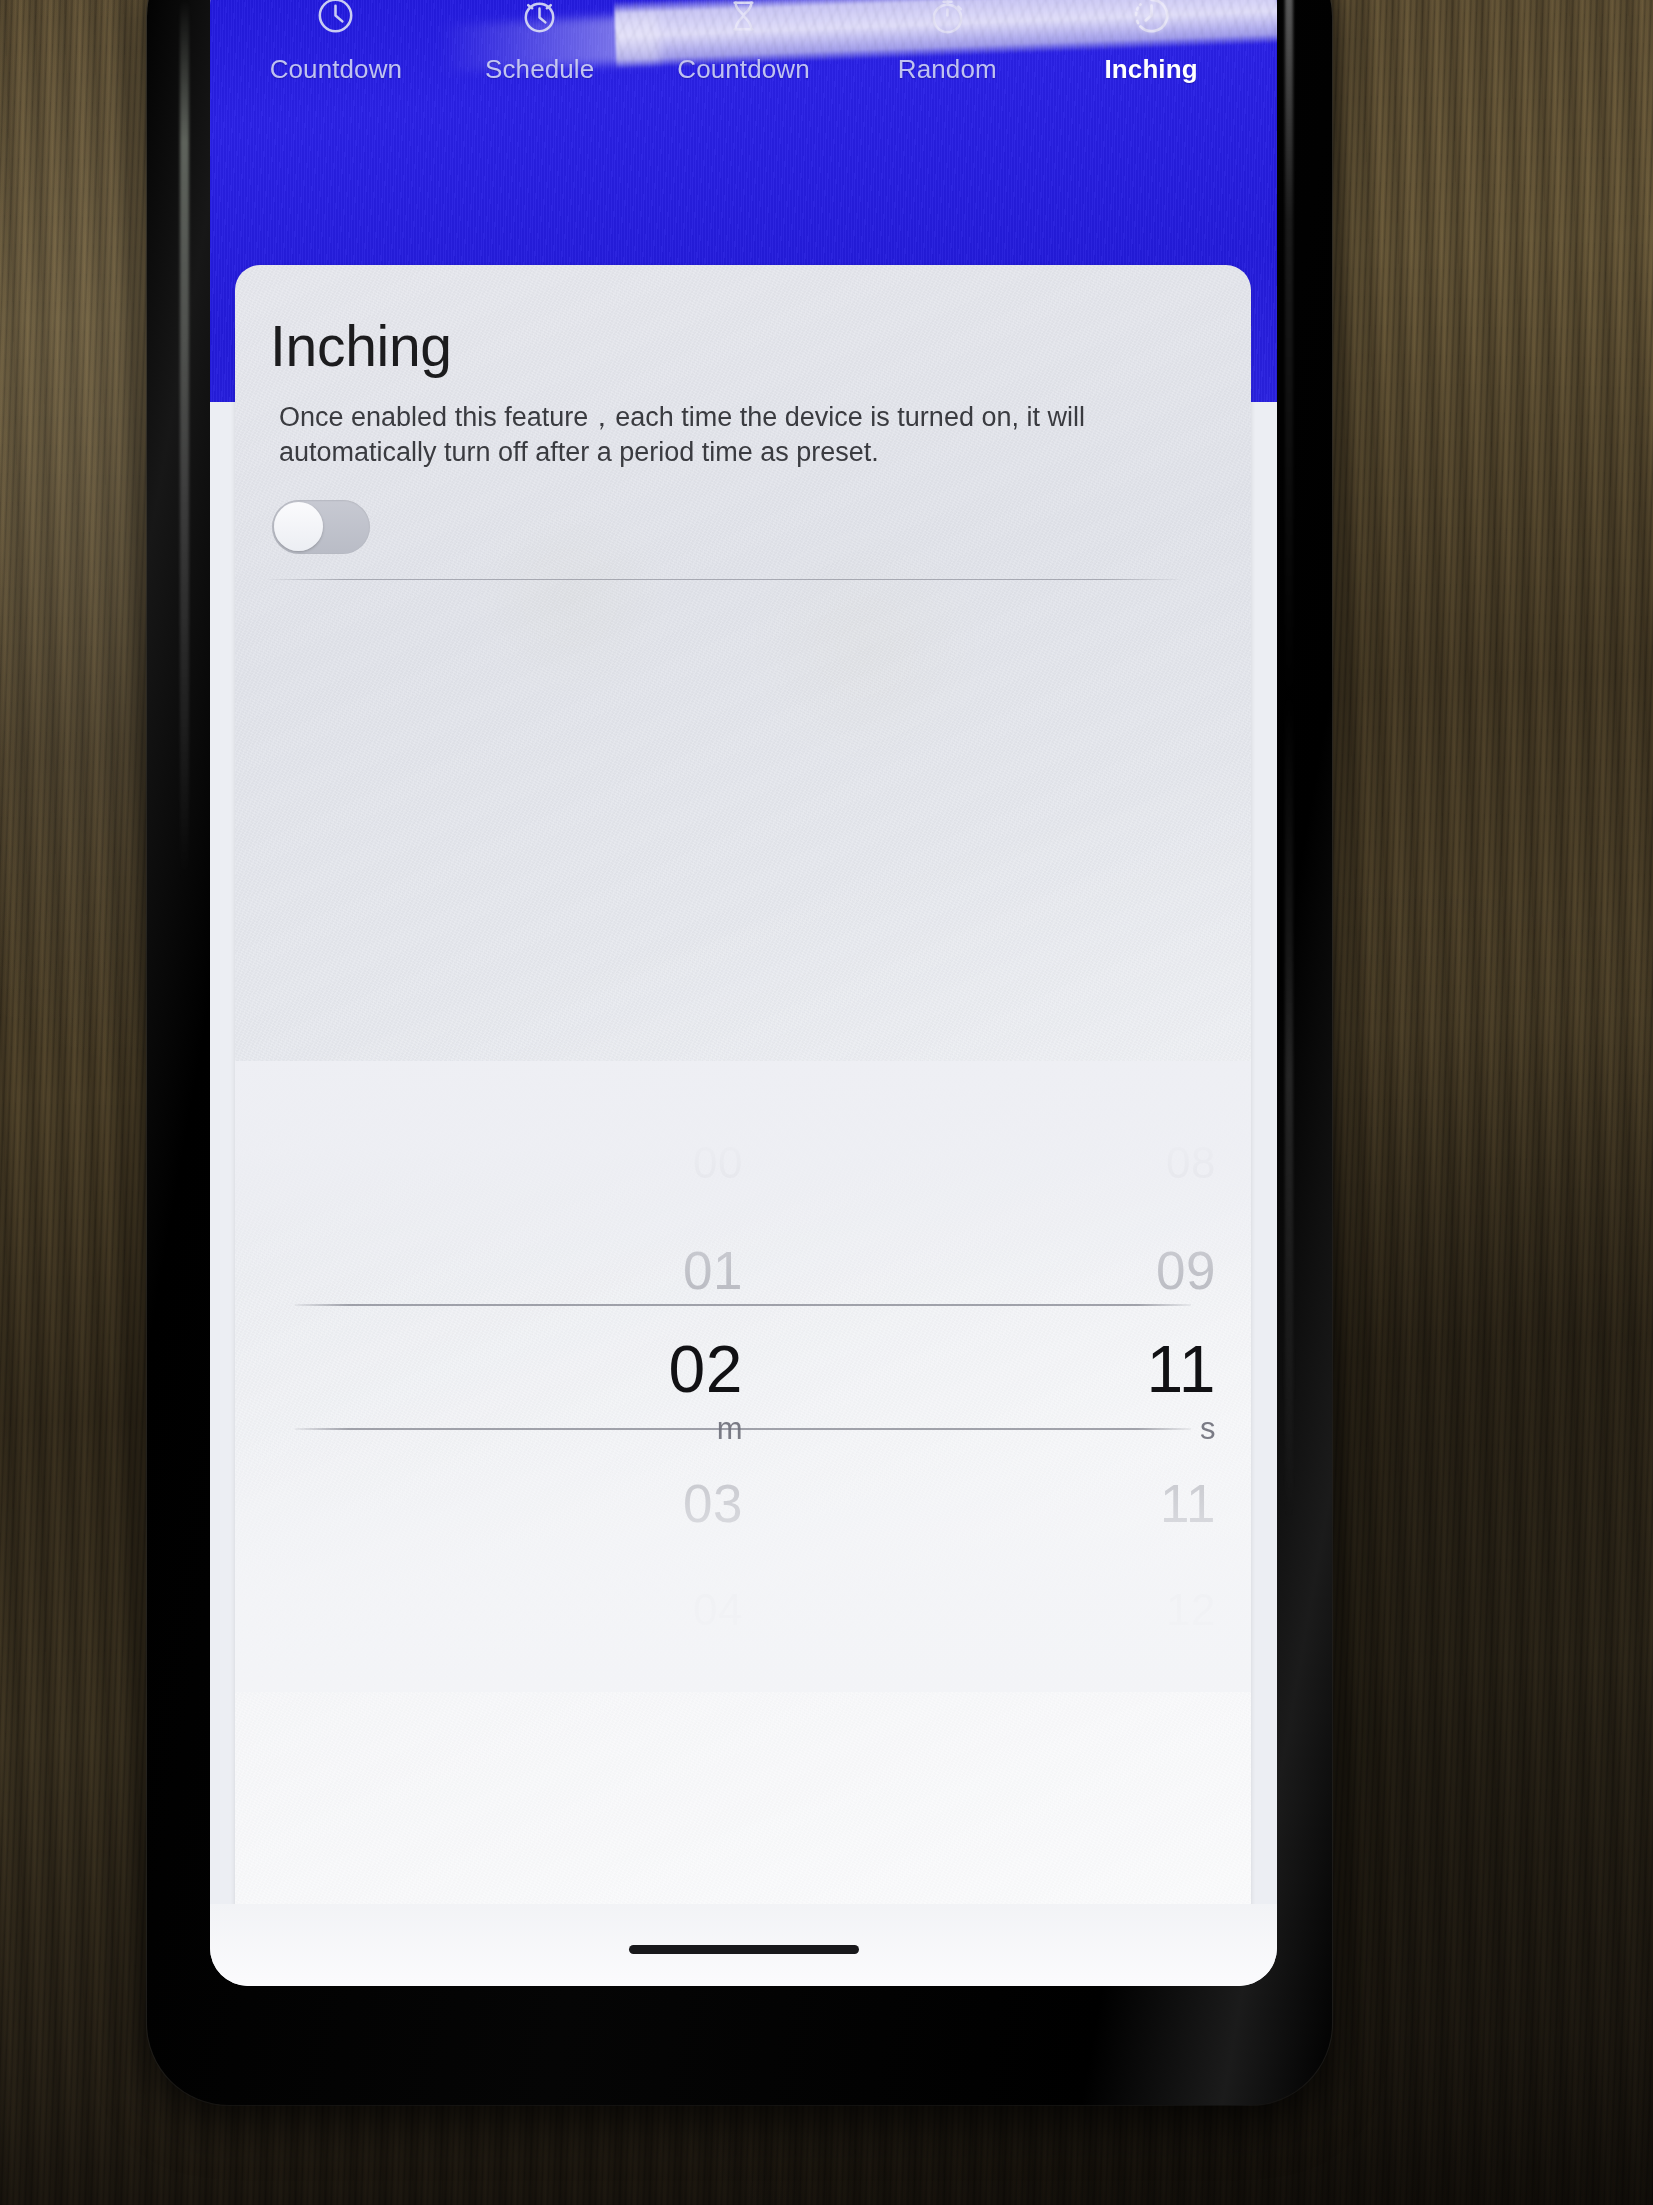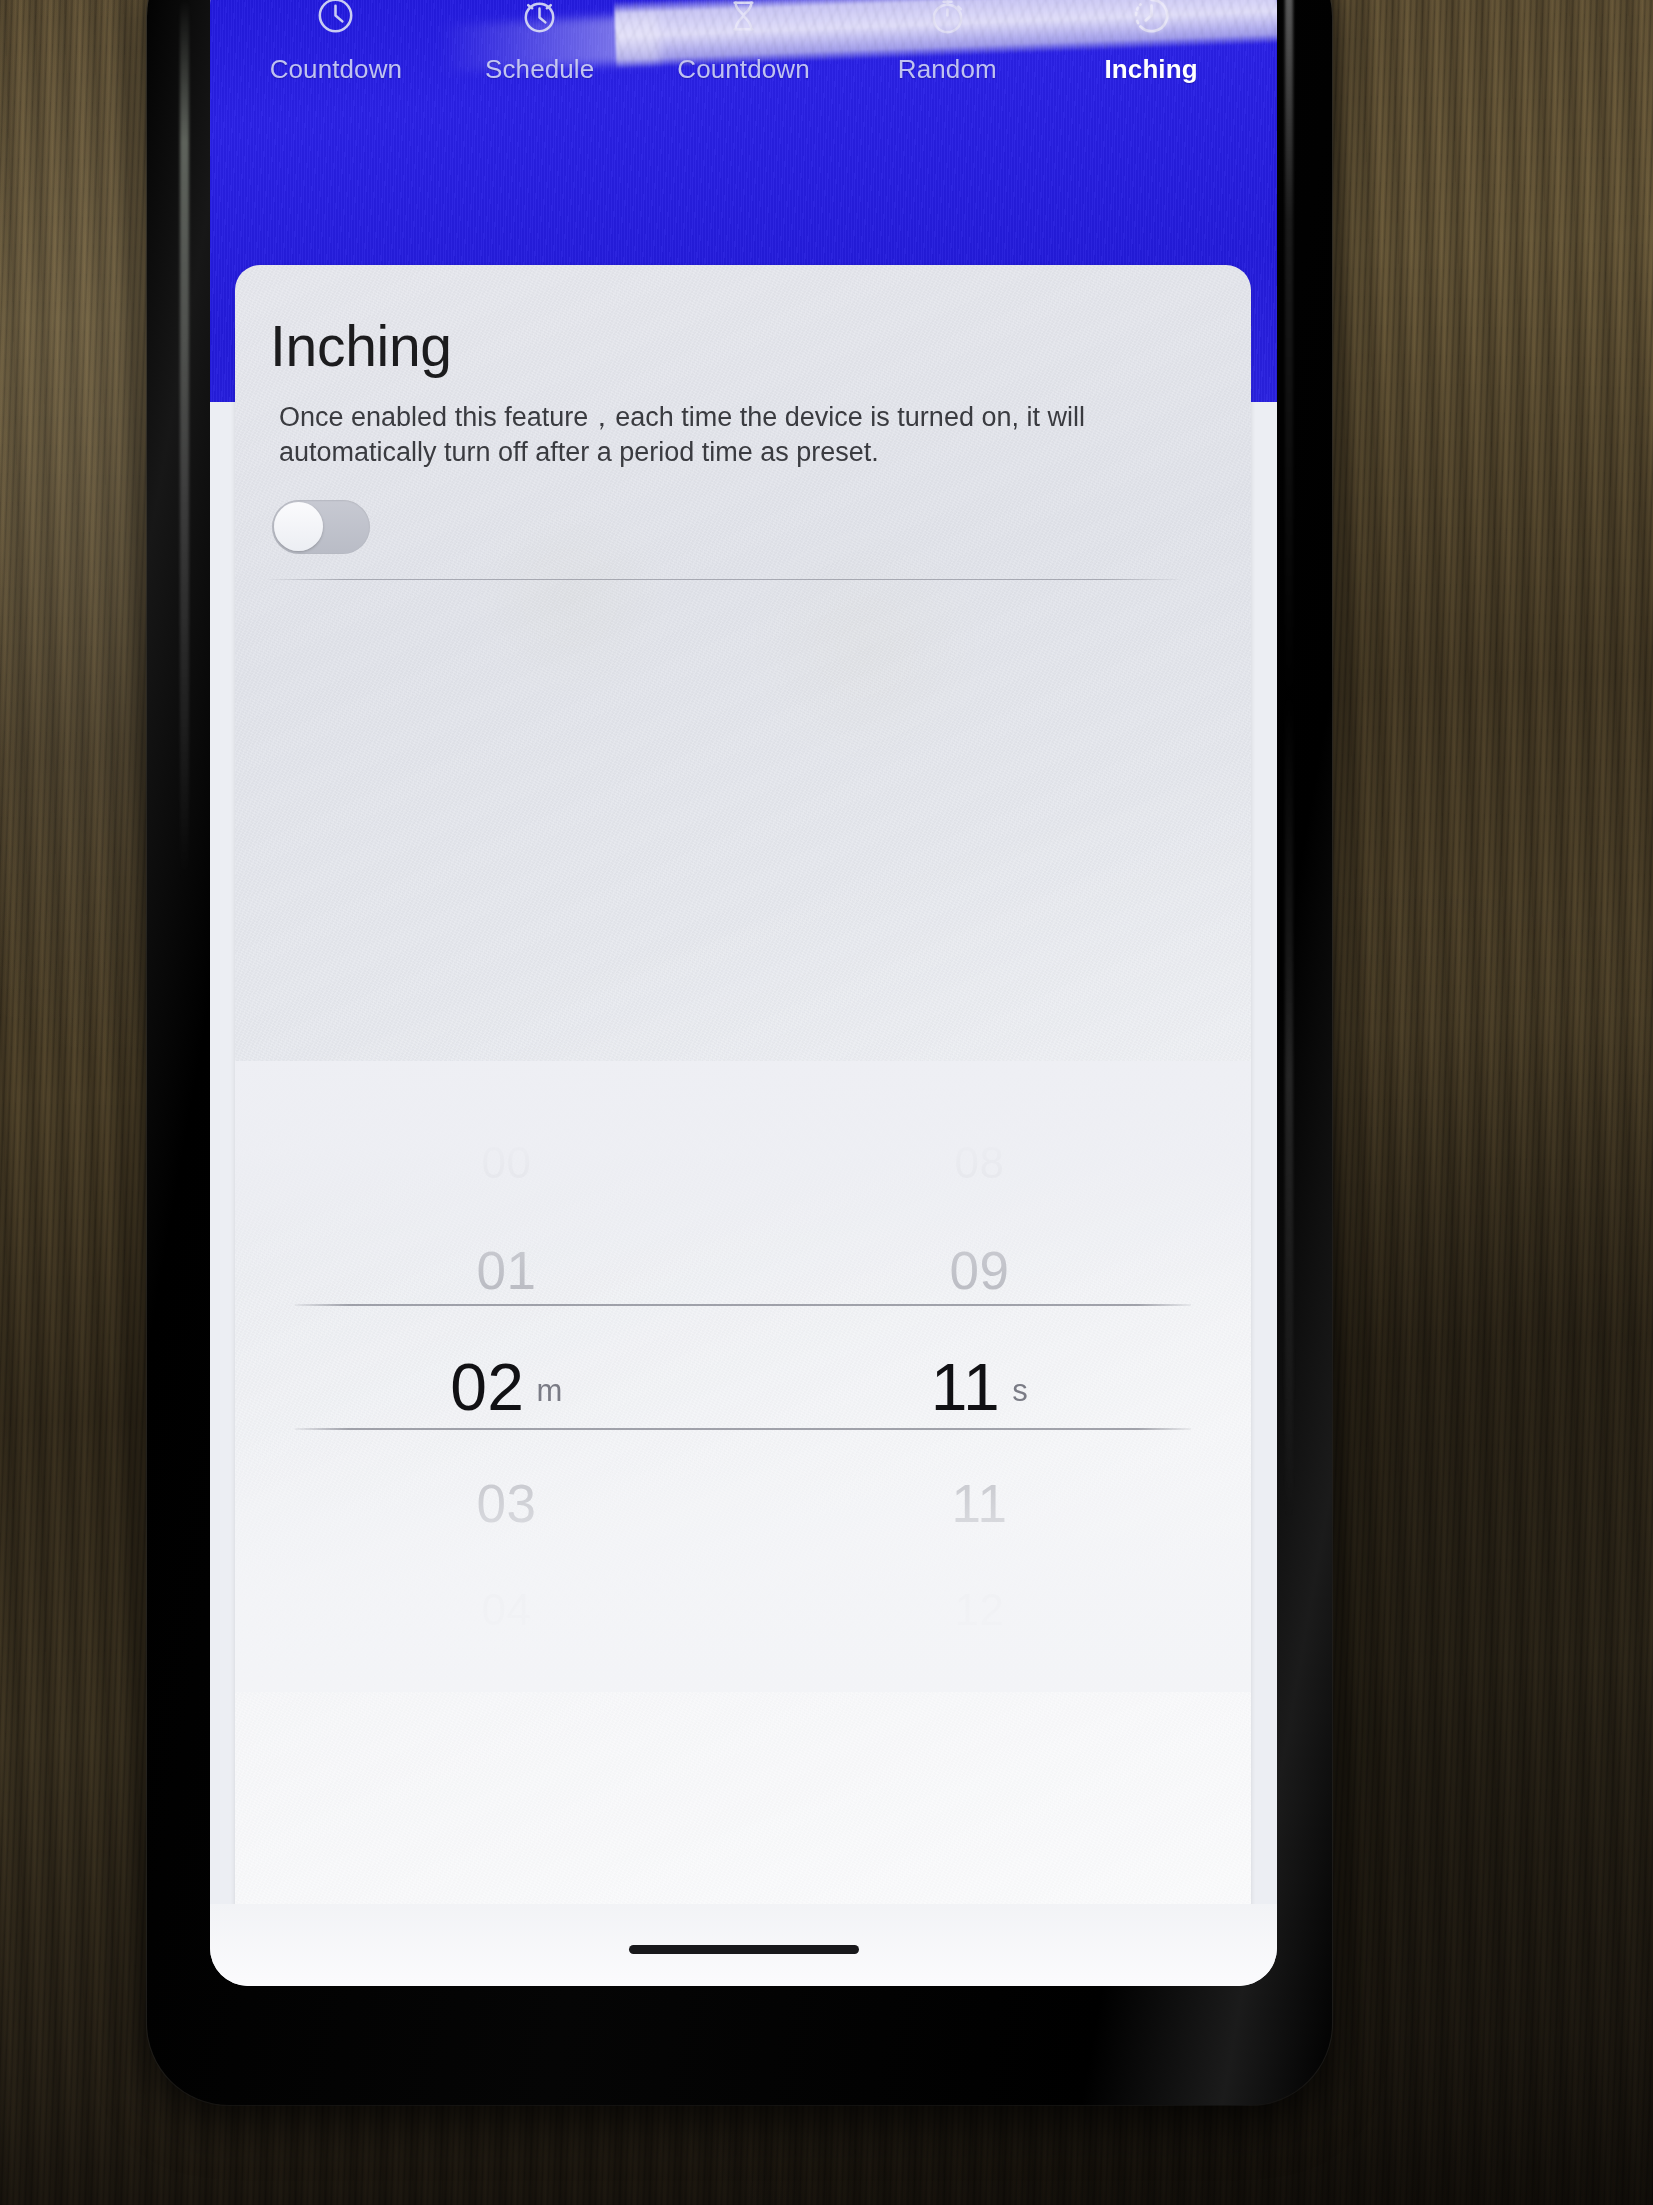--- a/index.html
+++ b/index.html
@@ -176,23 +176,23 @@
   }
   .picker-col{
     flex:1 1 0; position:relative;
     display:flex; flex-direction:column; align-items:center; justify-content:center;
   }
   .wheel{
     display:flex; flex-direction:column; align-items:center;
     width:100%;
   }
   .wheel-item{
-    height: 107px; display:flex; align-items:center; justify-content:center;
+    height: 107px; display:flex; align-items:flex-end; justify-content:center;
     width:100%;
-    font-size: 53px; color:#9a9ba4; font-weight:400; letter-spacing: 0.5px;
+    font-size: 53px; color:#9a9ba4; font-weight:400; letter-spacing: 0.5px; flex-direction: column;
   }
   .wheel-item.dim-2{ opacity:0.26; font-size: 44px; }
   .wheel-item.dim-1{ opacity:0.62; }
   .wheel-item.sel{
     font-size: 66px; color:#111114; font-weight:400; opacity:1;
     height: 126px;
   }
   .wheel-item.sel .unit{
     font-size: 31px; color:#7a7b85; margin-left: 12px; font-weight:400;
     position: relative; top: 4.4px;

